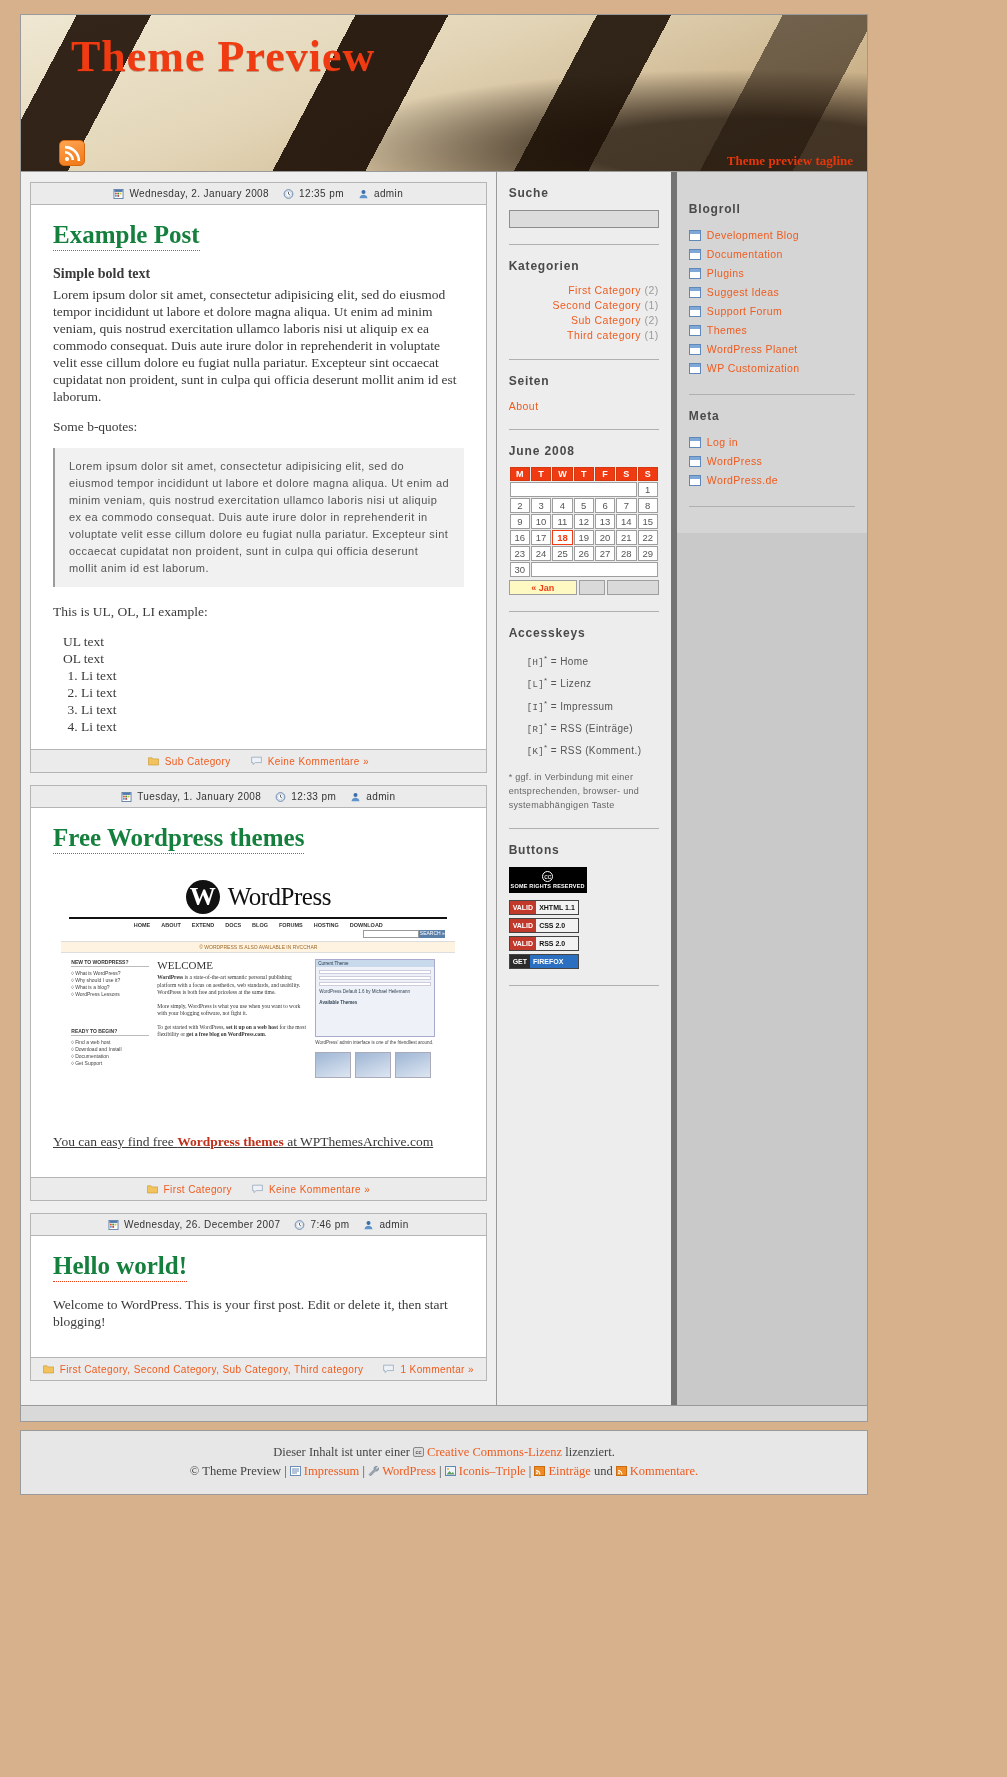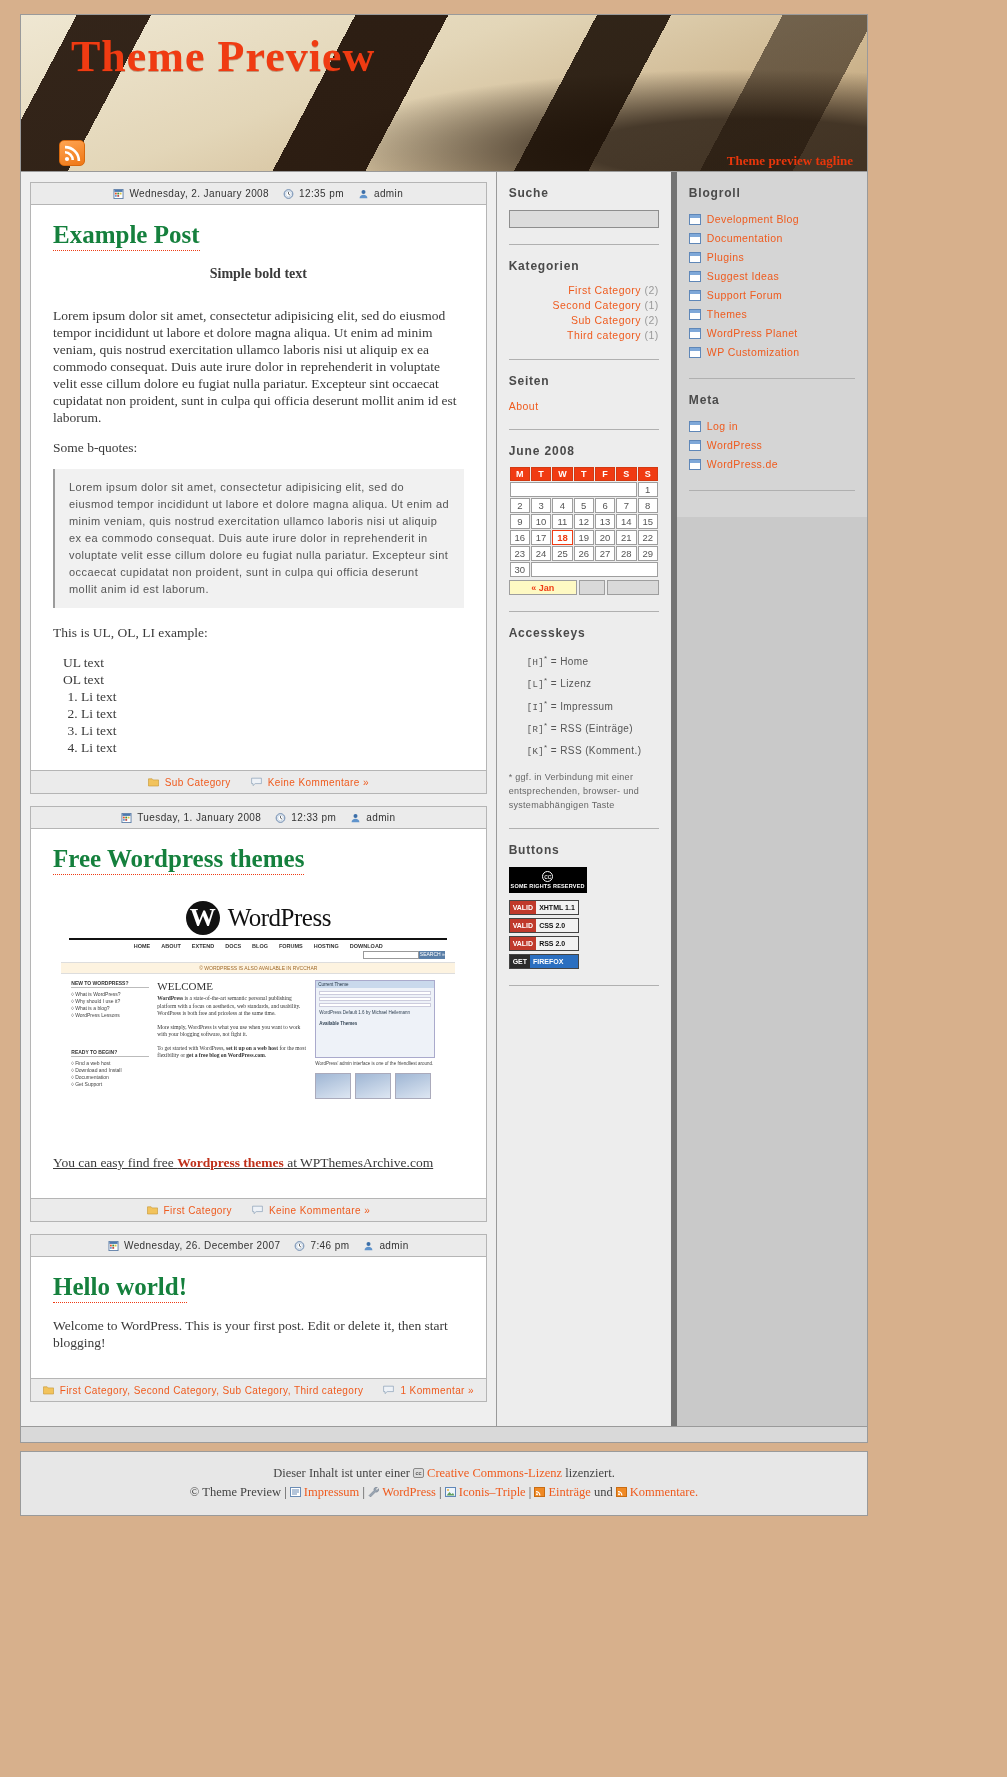--- a/index.html
+++ b/index.html
@@ -100,21 +100,21 @@
     display:inline-block;
     padding-bottom:1px;
   }
   .post-body p {
     margin:0 0 13px 0;
     font-family:"Liberation Serif", serif;
     font-size:13.5px;
     line-height:17px;
     color:#3a3a3a;
   }
-  .post-body p.bold-line { font-weight:bold; font-size:14px; margin-bottom:25px;text-align:center; }
+  .post-body p.bold-line { font-weight:bold; font-size:14px; margin-bottom:4px; }
   blockquote {
     margin:0 0 16px 0;
     padding:10px 14px 10px 14px;
     background:#f1f1f1;
     border-left:2px solid #9c9c9c;
     font-family:"Liberation Sans", sans-serif;
     font-size:11px;
     line-height:17px;
     letter-spacing:.45px;
     color:#555;
@@ -183,21 +183,21 @@
   .sidebar {
     width:181px;
     background:#ededed;
     border-right:6px solid #737373;
     padding:14px 12px 12px 12px;
     font-family:"Liberation Sans", sans-serif;
   }
   .sidebar2 {
     width:191px;
     background:#d5d5d5;
-    padding:14px 12px 12px 12px;
+    padding:30px 12px 12px 12px;
     font-family:"Liberation Sans", sans-serif;
     align-self:flex-start;
   }
   .sb-h {
     font-size:12px; font-weight:bold; color:#4a4a4a;
     letter-spacing:.8px;
     margin:0 0 10px 0;
   }
   .sb-sep { border:0; border-top:1px solid #b0b0b0; margin:16px 0 14px 0; }
   .search-box {

